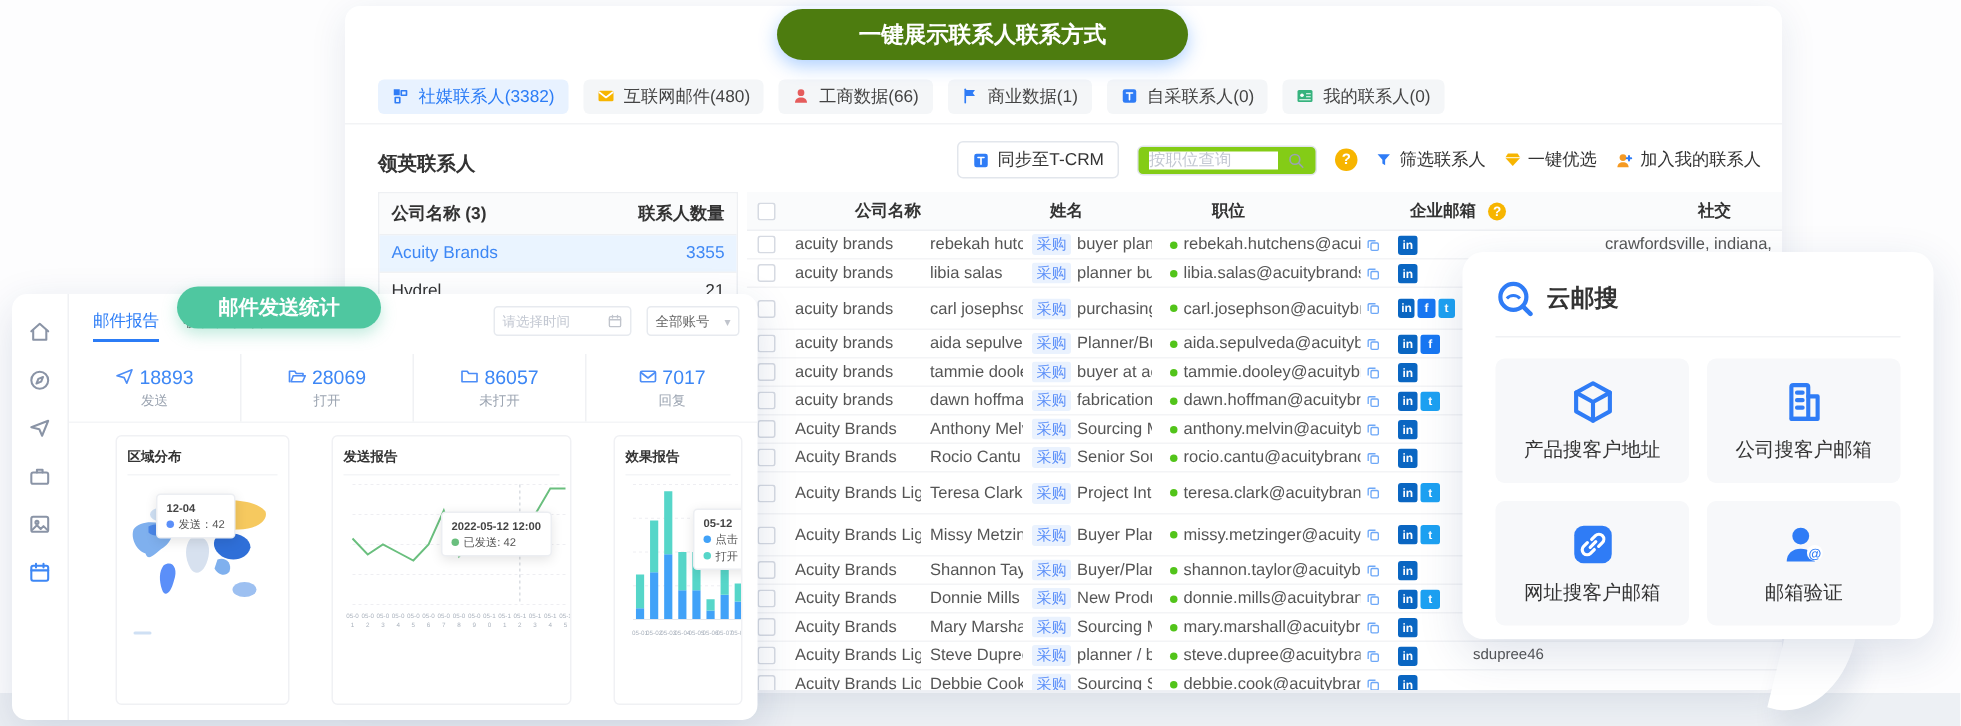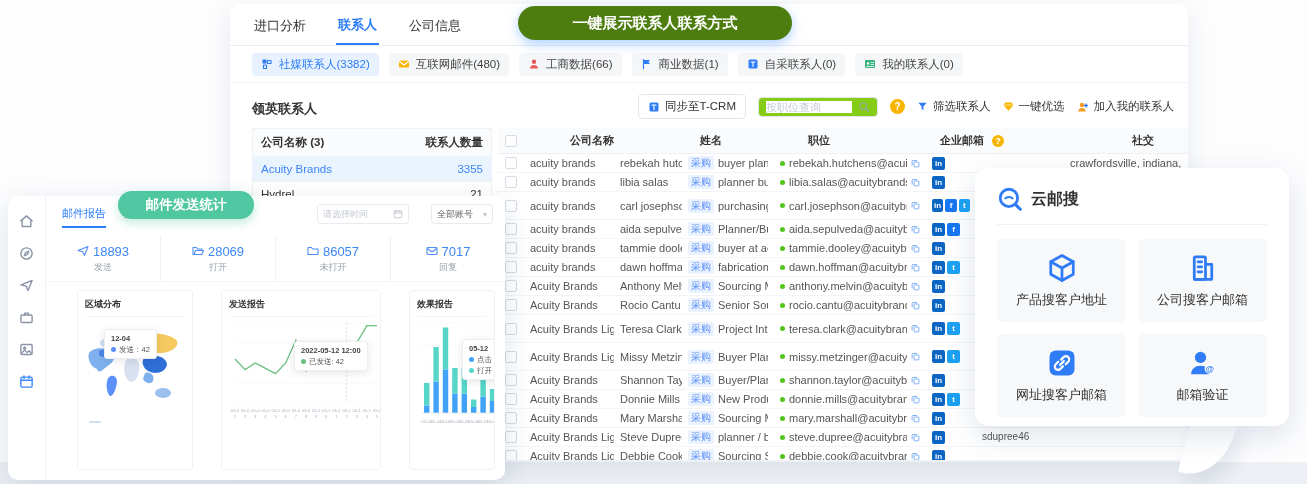--- a/index.html
+++ b/index.html
@@ -64,21 +64,21 @@
   
   .mail-panel { position:absolute; left:8px; top:196px; width:497px; height:284px; background:#fff; border-radius:10px;
     box-shadow:0 8px 28px rgba(30,60,110,.14); z-index:5; display:flex; overflow:hidden; }
   .m-side { width:38px; border-right:1px solid #f0f1f4; display:flex; flex-direction:column; align-items:center; padding-top:18px; gap:17px; }
   .m-side .sic { width:15px; height:15px; color:#8a94a6; cursor:pointer; display:flex; }
   .m-side .sic.active { color:#3d87f5; }
   .m-body { position:relative; flex:1; }
   .m-tabs { position:absolute; left:16px; top:10px; display:flex; gap:16px; font-size:11px; color:#666; }
   .m-tab { padding-bottom:5px; cursor:pointer; }
   .m-tab.active { color:#2b7cf6; border-bottom:2px solid #2b7cf6; }
-  .m-controls { position:absolute; right:12px; top:8px; display:flex; gap:22px;border-radius:10px; }
+  .m-controls { position:absolute; right:12px; top:8px; display:flex; gap:10px;border-radius:10px; }
   .m-date { display:flex; align-items:center; justify-content:space-between; width:92px; height:20px; border:1px solid #e7eaef; border-radius:3px; padding:0 5px; font-size:9px; color:#c3c8d2; cursor:pointer; }
   .m-select { display:flex; align-items:center; justify-content:space-between; width:62px; height:20px; border:1px solid #e7eaef; border-radius:3px; padding:0 5px; font-size:9px; color:#666; cursor:pointer; }
   .m-stats { position:absolute; left:0; right:0; top:40px; height:46px; display:flex; border-bottom:1px solid #f4f5f7; }
   .m-stat { flex:1; display:flex; flex-direction:column; align-items:center; justify-content:center; gap:2px; border-right:1px solid #f0f1f4; }
   .m-stat:last-child { border-right:none; }
   .m-stat .v { display:flex; align-items:center; gap:4px; font-size:13px; color:#3d87f5; }
   .m-stat .l { font-size:9px; color:#9aa3b0; }
   .m-charts { position:absolute; left:10px; right:10px; top:94px; bottom:10px; display:flex; gap:7px; }
   .chart-card { position:relative; border:1px solid #f0f1f4; border-radius:4px; background:#fff; padding:7px 7px 0; overflow:hidden;margin-left:21px; }
   .chart-card .ct-title { font-size:9px; font-weight:bold; color:#333; padding-bottom:5px; border-bottom:1px solid #f4f5f7; }
@@ -97,25 +97,20 @@
   .cp-tile .lbl { font-size:13px; color:#333; }
   svg { display:block; }
 </style>
 </head>
 <body>
 
 <div class="stage">
   <div class="bottom-strip"></div>
 
   <div class="main-card">
-    <div class="tabs-row" id="main-tabs">
-        <div class="tab">进口分析</div>
-        <div class="tab active">联系人</div>
-        <div class="tab">公司信息</div>
-      </div>
     <div class="chips-row" id="source-tabs">
         <div class="chip active">
           <span class="ic">
             <svg width="12" height="12" viewBox="0 0 24 24" fill="none" stroke="currentColor" stroke-width="2.2" stroke-linecap="round" stroke-linejoin="round">
               <rect x="3" y="3" width="8" height="8" fill="#2f7cf6" stroke="none"></rect>
               <rect x="13" y="5" width="7" height="6" fill="none" stroke="#2f7cf6"></rect>
               <rect x="5" y="14" width="6" height="7" fill="none" stroke="#2f7cf6"></rect>
             </svg>
           </span>
           <span>社媒联系人(3382)</span>

